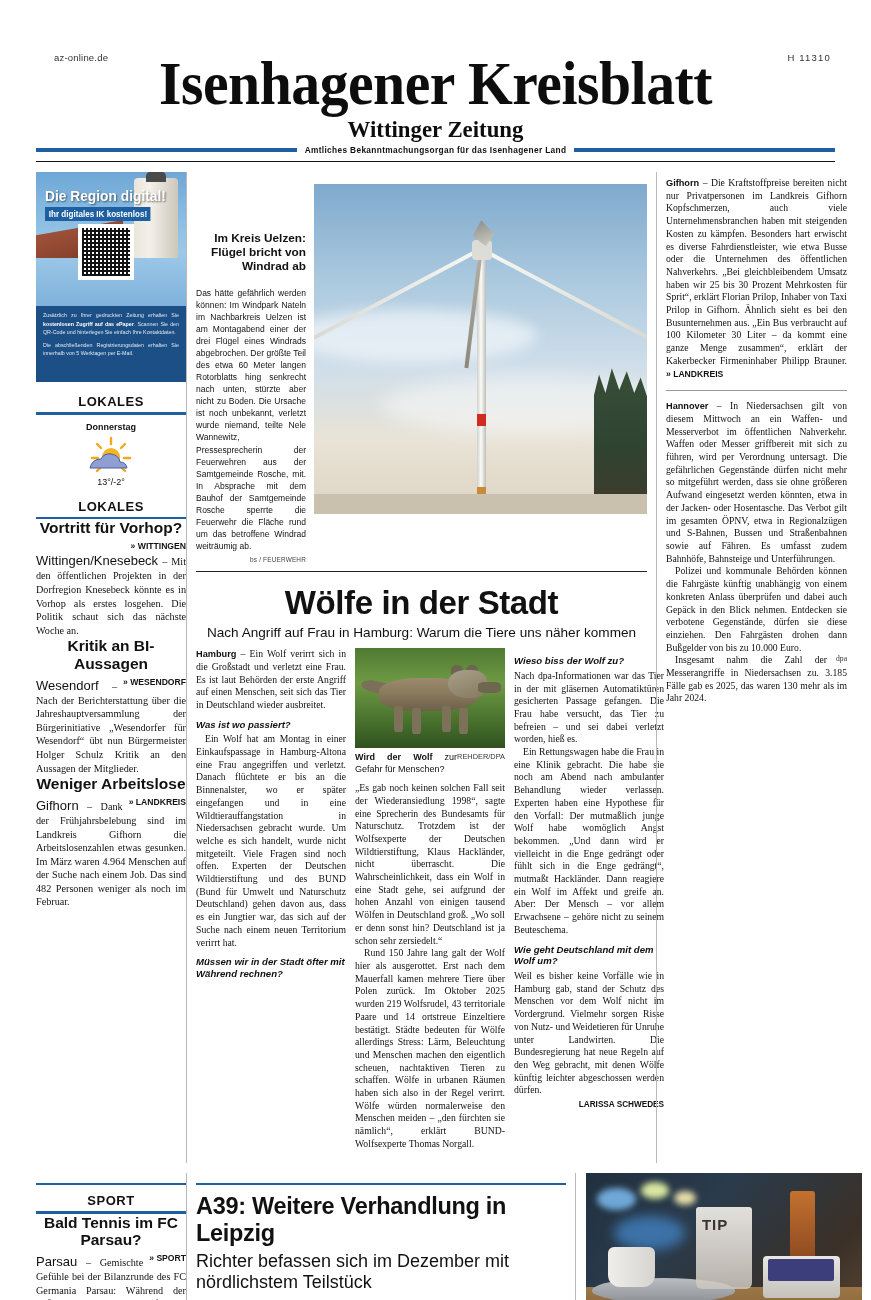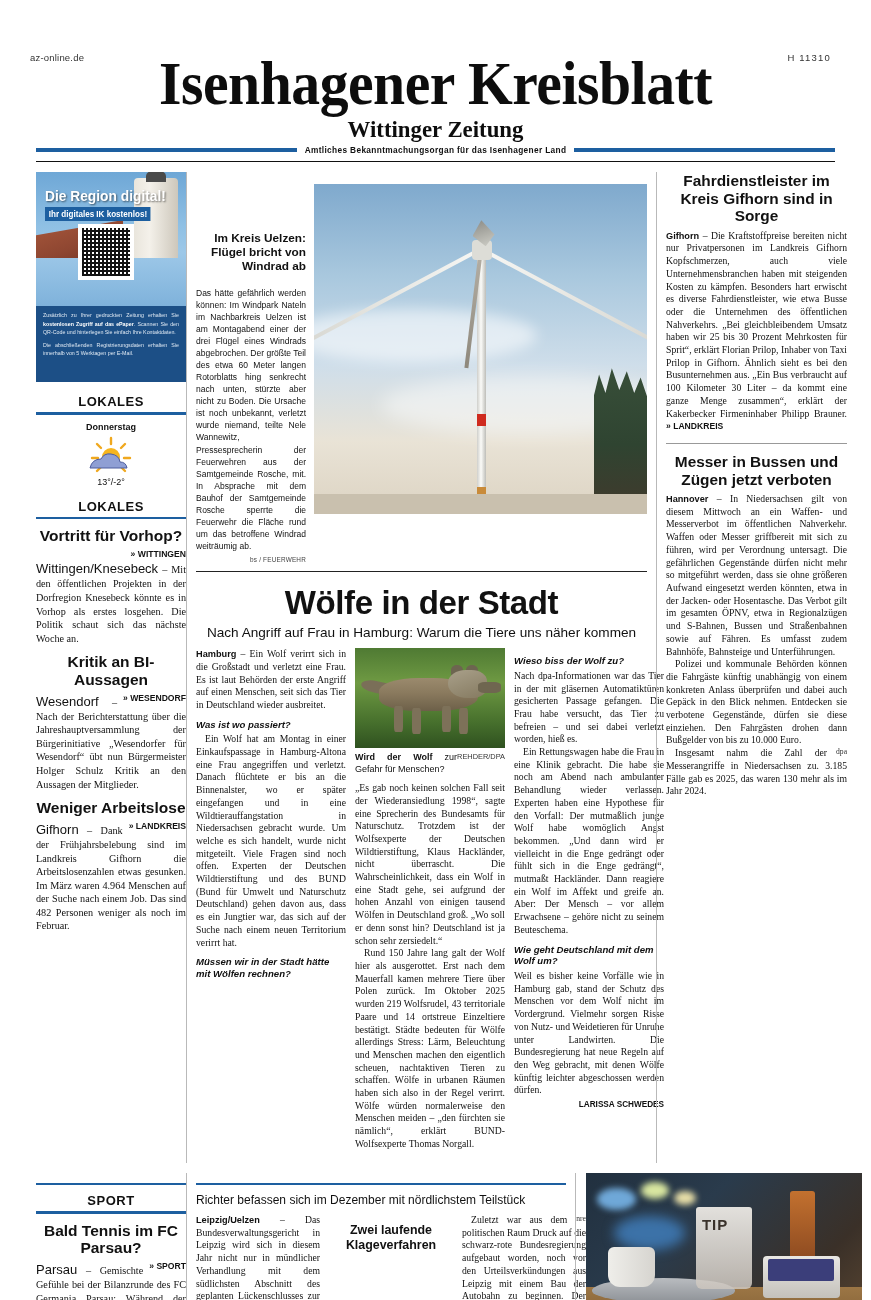--- a/index.html
+++ b/index.html
@@ -7,21 +7,21 @@
     width: 871px; height: 1300px;
     background: #ffffff;
     font-family: "Liberation Serif", serif;
     color: #111;
     overflow: hidden;
   }
   .page { position: relative; width: 871px; height: 1300px; padding: 0; }
 
   
   .masthead { position: relative; padding: 46px 36px 0 36px; }
-  .mh-url { position: absolute; left: 30px; top: 52px; font-family: "Liberation Sans", sans-serif; font-size: 9.5px; color: #333; letter-spacing: .2px; }
+  .mh-url { position: absolute; left: 54px; top: 52px; font-family: "Liberation Sans", sans-serif; font-size: 9.5px; color: #333; letter-spacing: .2px; }
   .mh-code { position: absolute; right: 40px; top: 52px; font-family: "Liberation Sans", sans-serif; font-size: 9.5px; color: #333; letter-spacing: 1.2px; }
   .mh-title {
     text-align: center; font-family: "Liberation Serif", serif;
     font-weight: 700; font-size: 62px; line-height: 0.96;
     letter-spacing: -0.5px; color: #0d0d0d;
     transform: scaleX(0.93); transform-origin: center;
     margin-top: 8px;
   }
   .mh-sub {
     text-align: center; font-family: "Liberation Serif", serif;
@@ -73,21 +73,21 @@
   .rule-thin { height: 1px; background: #222; margin: 8px 0; }
   .rule-blue { height: 2.5px; background: #1d5fa0; margin: 10px 0 8px; }
 
   
   .wx-row { display: flex; margin-top: 7px; }
   .wx-cell { flex: 1; text-align: center; }
   .wx-day { font-family: "Liberation Sans", sans-serif; font-size: 9px; font-weight: 600; color: #111; }
   .wx-icon { height: 40px; margin: 3px 0 2px; position: relative; }
   .wx-temp { font-family: "Liberation Sans", sans-serif; font-size: 9px; color: #111; }
 
-  .hl-title { font-family: "Liberation Sans", sans-serif; font-weight: 700; font-size: 15.5px; line-height: 1.14; text-align: center; margin-top: 8px; }
+  .hl-title { font-family: "Liberation Sans", sans-serif; font-weight: 700; font-size: 15.5px; line-height: 1.14; text-align: center; margin-top: 0; }
   .hl-body { font-family: "Liberation Serif", serif; font-size: 10.2px; line-height: 1.33; text-align: justify; margin-top: 4px; hyphens: auto; }
   .hl-body .loc { font-family: "Liberation Sans", sans-serif; font-weight: 400; font-size: 13px; }
   .more { font-family: "Liberation Sans", sans-serif; font-weight: 700; font-size: 8.6px; float: right; margin-left: 6px; }
 
   
   .top-flex { display: flex; }
   .uelzen { width: 118px; flex: none; padding-right: 8px; }
   .uelzen-title { font-family: "Liberation Sans", sans-serif; font-weight: 700; font-size: 11.8px; line-height: 1.18; text-align: right; margin-top: 48px; }
   .uelzen-body { font-family: "Liberation Sans", sans-serif; font-size: 8.5px; line-height: 1.42; text-align: justify; margin-top: 13px; hyphens: auto; }
   .credit { font-family: "Liberation Sans", sans-serif; font-size: 6.4px; text-align: right; color: #444; margin-top: 4px; letter-spacing: .2px; }
@@ -147,21 +147,21 @@
   .rrule { height: 1px; background: #999; margin: 10px 0 9px; }
   .dpa { font-family: "Liberation Serif", serif; font-size: 7.6px; color: #333; float: right; }
 
   
   .bottom { display: flex; padding: 0 36px; margin-top: 10px; }
   .b-left { width: 150px; flex: none; }
   .b-mid { width: 389px; flex: none; padding: 0 9px; }
   .b-right { width: 287px; flex: none; padding-left: 10px; }
 
   .a39-head { font-family: "Liberation Sans", sans-serif; font-weight: 700; font-size: 23.5px; text-align: left; letter-spacing: -0.3px; }
-  .a39-sub { font-family: "Liberation Sans", sans-serif; font-size: 12px; margin-top: 4px; }
+  .a39-sub { font-family: "Liberation Sans", sans-serif; font-size: 18px; margin-top: 4px; }
   .a39-cols { display: flex; gap: 9px; margin-top: 7px; }
   .acol { width: 124px; flex: none; font-family: "Liberation Serif", serif; font-size: 9.7px; line-height: 1.31; text-align: justify; hyphens: auto; }
   .acol p { text-indent: 9px; } .acol p.noind { text-indent: 0; }
   .acol .loc { font-family: "Liberation Sans", sans-serif; font-weight: 700; font-size: 9.2px; }
   .subhead { font-family: "Liberation Sans", sans-serif; font-weight: 700; font-size: 12.4px; line-height: 1.2; text-align: center; margin: 9px 0 5px; }
 
   .tipphoto { width: 100%; height: 155px; position: relative; overflow: hidden;
     background: linear-gradient(135deg,#21303f 0%, #2a3b4c 35%, #3a3028 75%, #5a4632 100%); }
   .tp-bokeh { position: absolute; border-radius: 50%; filter: blur(3px); }
   .tp-counter { position: absolute; left: 0; right: 0; bottom: 0; height: 26%; background: linear-gradient(180deg,#9c7645,#7d5c33); }
@@ -292,21 +292,21 @@
 
       <div>
         <div class="wolf-head">Wölfe in der Stadt</div>
         <div class="wolf-sub">Nach Angriff auf Frau in Hamburg: Warum die Tiere uns näher kommen</div>
 
         <div class="wolf-cols">
           <div class="wcol">
             <p class="noind"><span class="lead">Hamburg</span><span> – Ein Wolf verirrt sich in die Großstadt und verletzt eine Frau. Es ist laut Behörden der erste Angriff auf einen Menschen, seit sich das Tier in Deutschland wieder ausbreitet.</span></p>
             <div class="qhead">Was ist wo passiert?</div>
             <p>Ein Wolf hat am Montag in einer Einkaufspassage in Hamburg-Altona eine Frau angegriffen und verletzt. Danach flüchtete er bis an die Binnenalster, wo er später eingefangen und in eine Wildtierauffangstation in Niedersachsen gebracht wurde. Um welche es sich handelt, wurde nicht mitgeteilt. Viele Fragen sind noch offen. Experten der Deutschen Wildtierstiftung und des BUND (Bund für Umwelt und Naturschutz Deutschland) gehen davon aus, dass es ein Jungtier war, das sich auf der Suche nach einem neuen Territorium verirrt hat.</p>
-            <div class="qhead">Müssen wir in der Stadt hätte mit Wölfen rechnen?</div>
+            <div class="qhead">Müssen wir in der Stadt öfter mit Während rechnen?</div>
           </div>
 
           <div class="wcol">
             <div class="wolfphoto">
               <div class="wolf-tail"></div>
               <div class="wolf-body"></div>
               <div class="wolf-leg l1"></div>
               <div class="wolf-leg l2"></div>
               <div class="wolf-leg l3"></div>
               <div class="wolf-leg l4"></div>
@@ -330,30 +330,28 @@
             <div class="qhead">Wie geht Deutschland mit dem Wolf um?</div>
             <p class="noind">Weil es bisher keine Vorfälle wie in Hamburg gab, stand der Schutz des Menschen vor dem Wolf nicht im Vordergrund. Vielmehr sorgen Risse von Nutz- und Weidetieren für Unruhe unter Landwirten. Die Bundesregierung hat neue Regeln auf den Weg gebracht, mit denen Wölfe künftig leichter abgeschossen werden dürfen.</p>
             <div class="byline">LARISSA SCHWEDES</div>
           </div>
         </div>
       </div>
     </div>
 
     <div class="col-right vrule">
       <div>
-        <div class="rtitle">Fahrdienstleister im Kreis Gifhorn sind in Sorge</div>
         <div class="rbody">
           <p><span class="loc">Gifhorn</span><span> – Die Kraftstoffpreise bereiten nicht nur Privatpersonen im Landkreis Gifhorn Kopfschmerzen, auch viele Unternehmensbranchen haben mit steigenden Kosten zu kämpfen. Besonders hart erwischt es diverse Fahrdienstleister, wie etwa Busse oder die Unternehmen des öffentlichen Nahverkehrs. „Bei gleichbleibendem Umsatz haben wir 25 bis 30 Prozent Mehrkosten für Sprit“, erklärt Florian Prilop, Inhaber von Taxi Prilop in Gifhorn. Ähnlich sieht es bei den Busunternehmen aus. „Ein Bus verbraucht auf 100 Kilometer 30 Liter – da kommt eine ganze Menge zusammen“, erklärt der Kakerbecker Firmeninhaber Philipp Brauner.</span> <b style="font-family:'Liberation Sans',sans-serif;font-size:8.6px">» LANDKREIS</b></p>
         </div>
       </div>
 
       <div class="rrule"></div>
 
       <div>
-        <div class="rtitle">Messer in Bussen und Zügen jetzt verboten</div>
         <div class="rbody">
           <p><span class="loc">Hannover</span><span> – In Niedersachsen gilt von diesem Mittwoch an ein Waffen- und Messerverbot im öffentlichen Nahverkehr. Waffen oder Messer griffbereit mit sich zu führen, wird per Verordnung untersagt. Die gefährlichen Gegenstände dürfen nicht mehr so mitgeführt werden, dass sie ohne größeren Aufwand eingesetzt werden könnten, etwa in der Jacken- oder Hosentasche. Das Verbot gilt im gesamten ÖPNV, etwa in Regionalzügen und S-Bahnen, Bussen und Straßenbahnen sowie auf Fähren. Es umfasst zudem Bahnhöfe, Bahnsteige und Unterführungen.</span></p>
           <p>Polizei und kommunale Behörden können die Fahrgäste künftig unabhängig von einem konkreten Anlass überprüfen und dabei auch Gepäck in den Blick nehmen. Entdecken sie verbotene Gegenstände, dürfen sie diese einziehen. Den Fahrgästen drohen dann Bußgelder von bis zu 10.000 Euro.</p>
           <p><span class="dpa">dpa</span><span>Insgesamt nahm die Zahl der Messerangriffe in Niedersachsen zu. 3.185 Fälle gab es 2025, das waren 130 mehr als im Jahr 2024.</span></p>
         </div>
       </div>
     </div>
   </div>
 
   <div class="bottom">
@@ -367,20 +365,21 @@
         <div class="hl-body">
           <span class="more">» SPORT</span>
           <span class="loc">Parsau</span><span> – Gemischte Gefühle bei der Bilanzrunde des FC Germania Parsau: Während der Fußball Sorgen bereitet, läuft es in anderen Sparten vielversprechend. Bald könnte auch Tennis dazugehören.</span>
         </div>
       </div>
 
     </div>
 
     <div class="b-mid vrule">
       <div class="rule-blue"></div>
+      <div class="a39-head">A39: Weitere Verhandlung in Leipzig</div>
       <div class="a39-sub">Richter befassen sich im Dezember mit nördlichstem Teilstück</div>
       <div class="a39-cols">
         <div class="acol">
           <p class="noind"><span class="loc">Leipzig/Uelzen</span><span> – Das Bundesverwaltungsgericht in Leipzig wird sich in diesem Jahr nicht nur in mündlicher Verhandlung mit dem südlichsten Abschnitt des geplanten Lückenschlusses zur Autobahn 39 befassen (das IK berichtete), sondern auch mit dem nördlichsten. Das geht aus der Übersicht für Verhandlungen und Verkündungen des Gerichtes hervor, die online einzusehen ist.</span></p>
 
         </div>
         <div class="acol">
           <div class="subhead">Zwei laufende Klageverfahren</div>
 
         </div>

